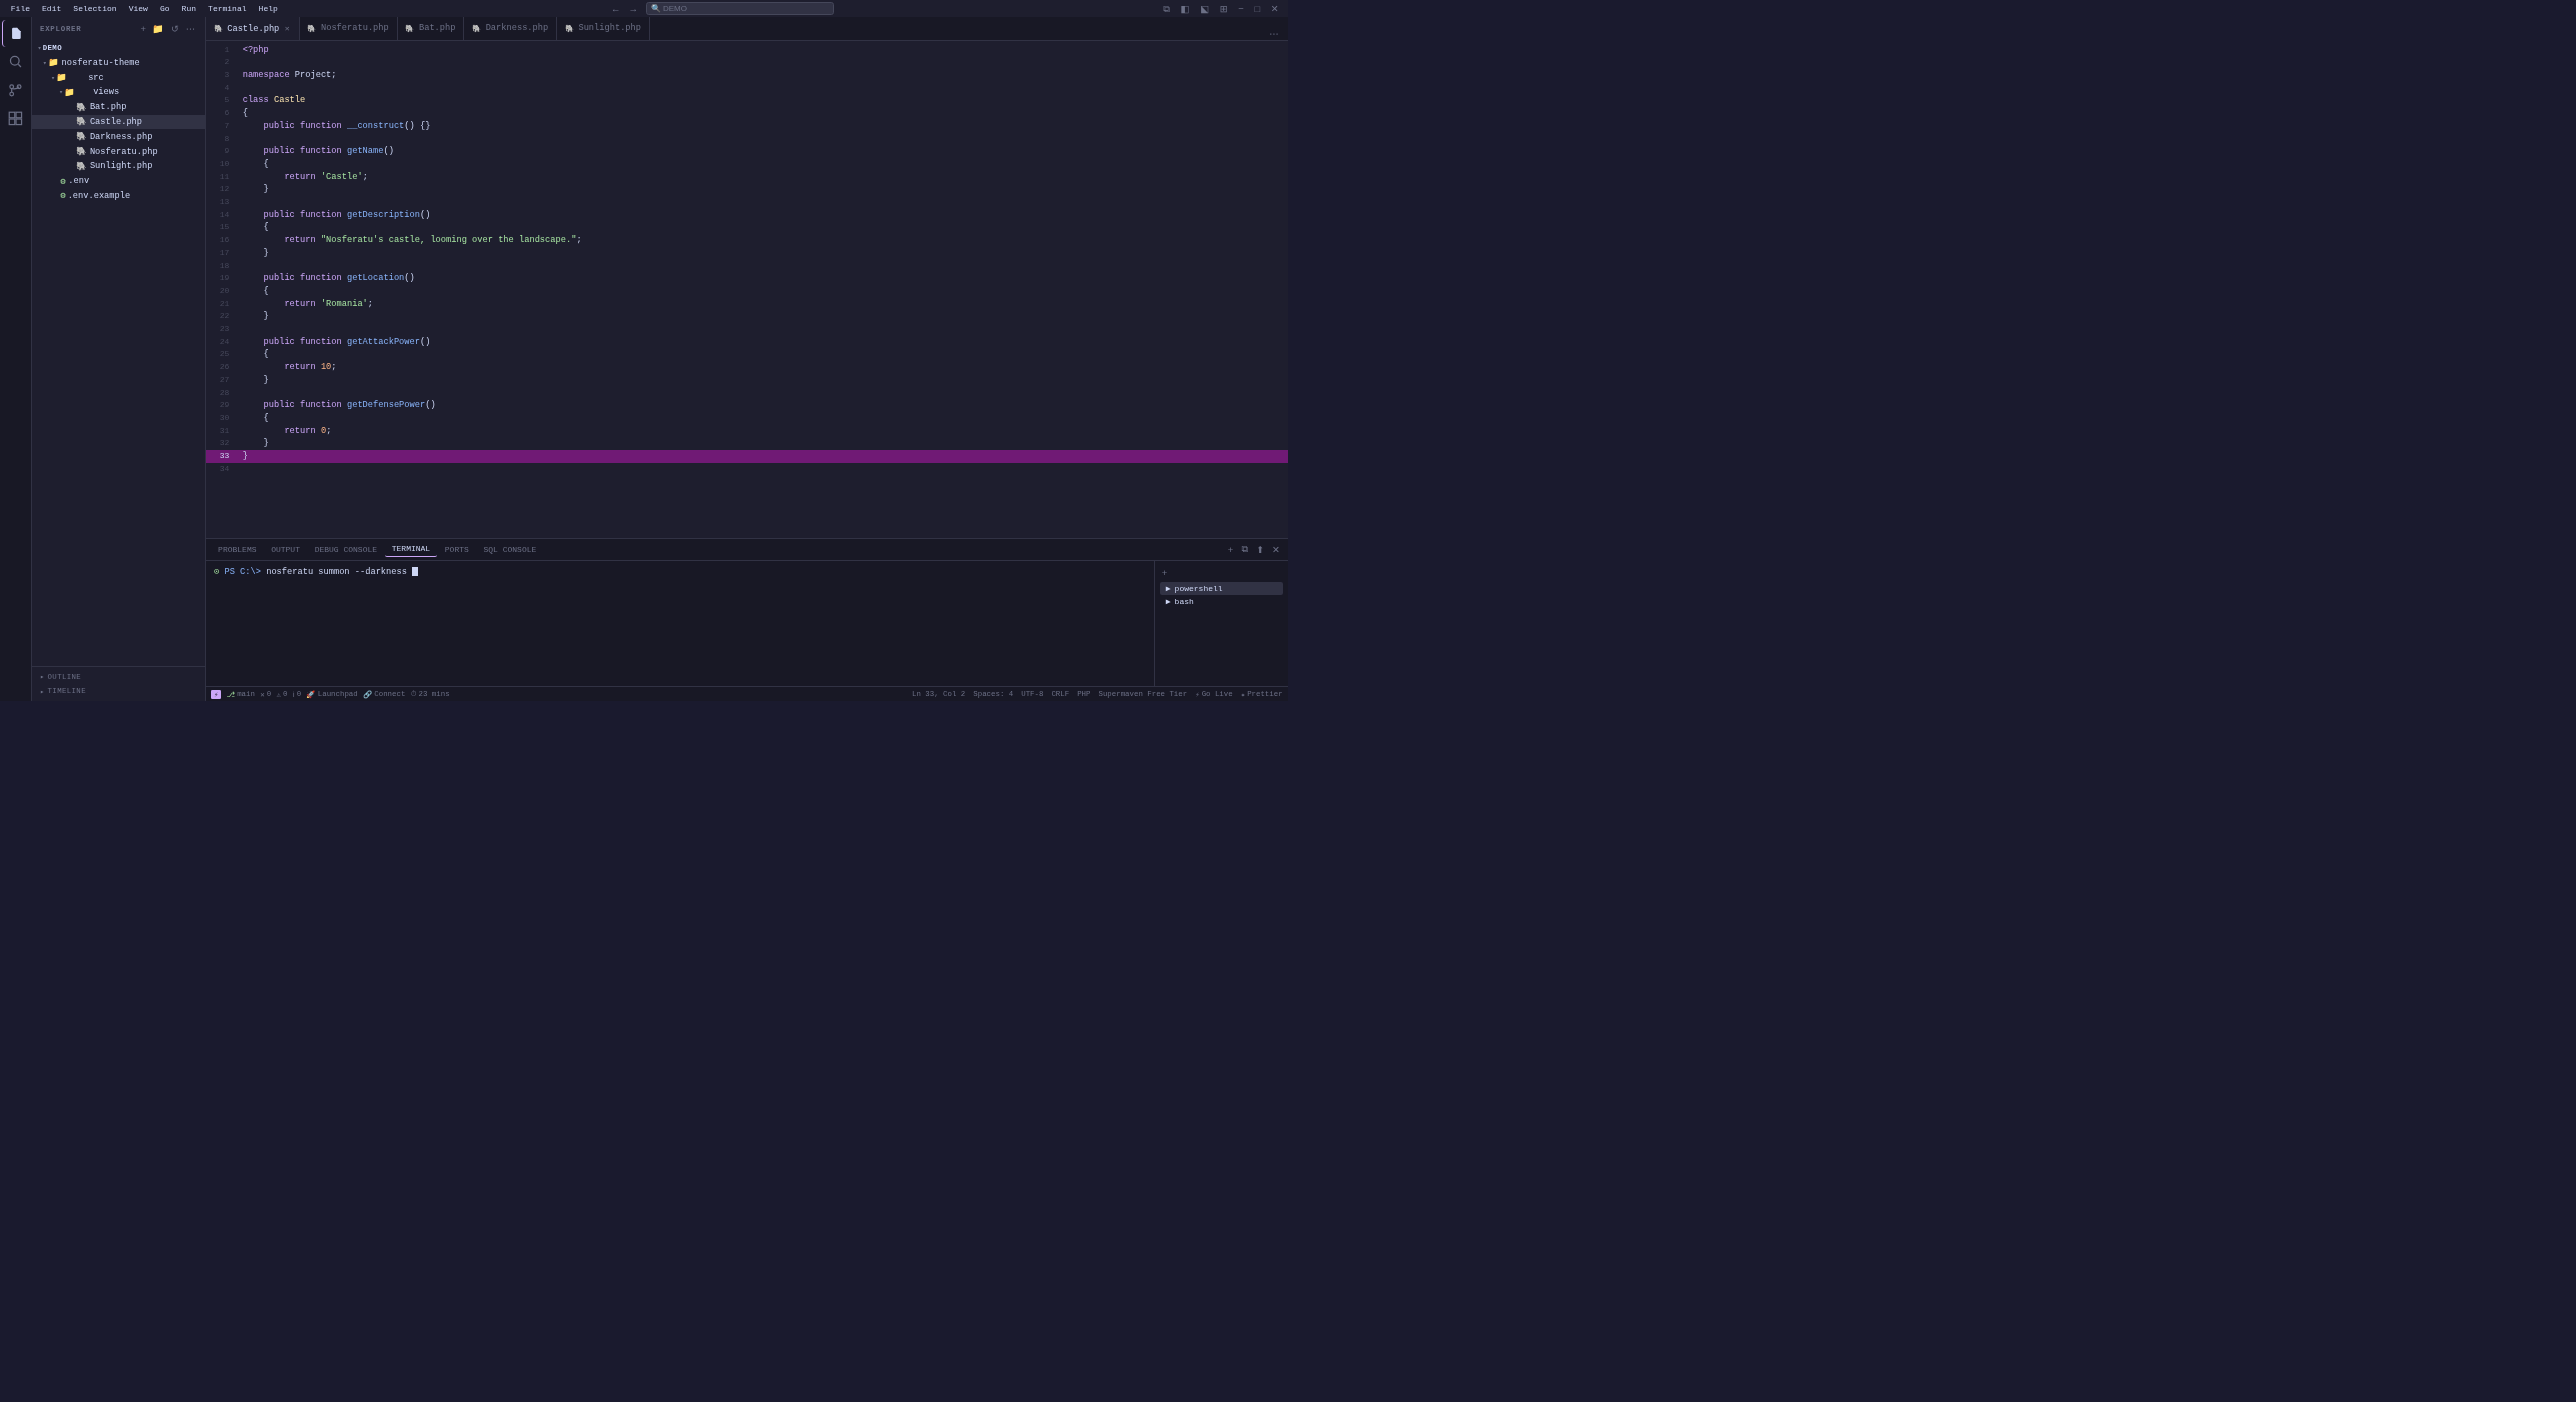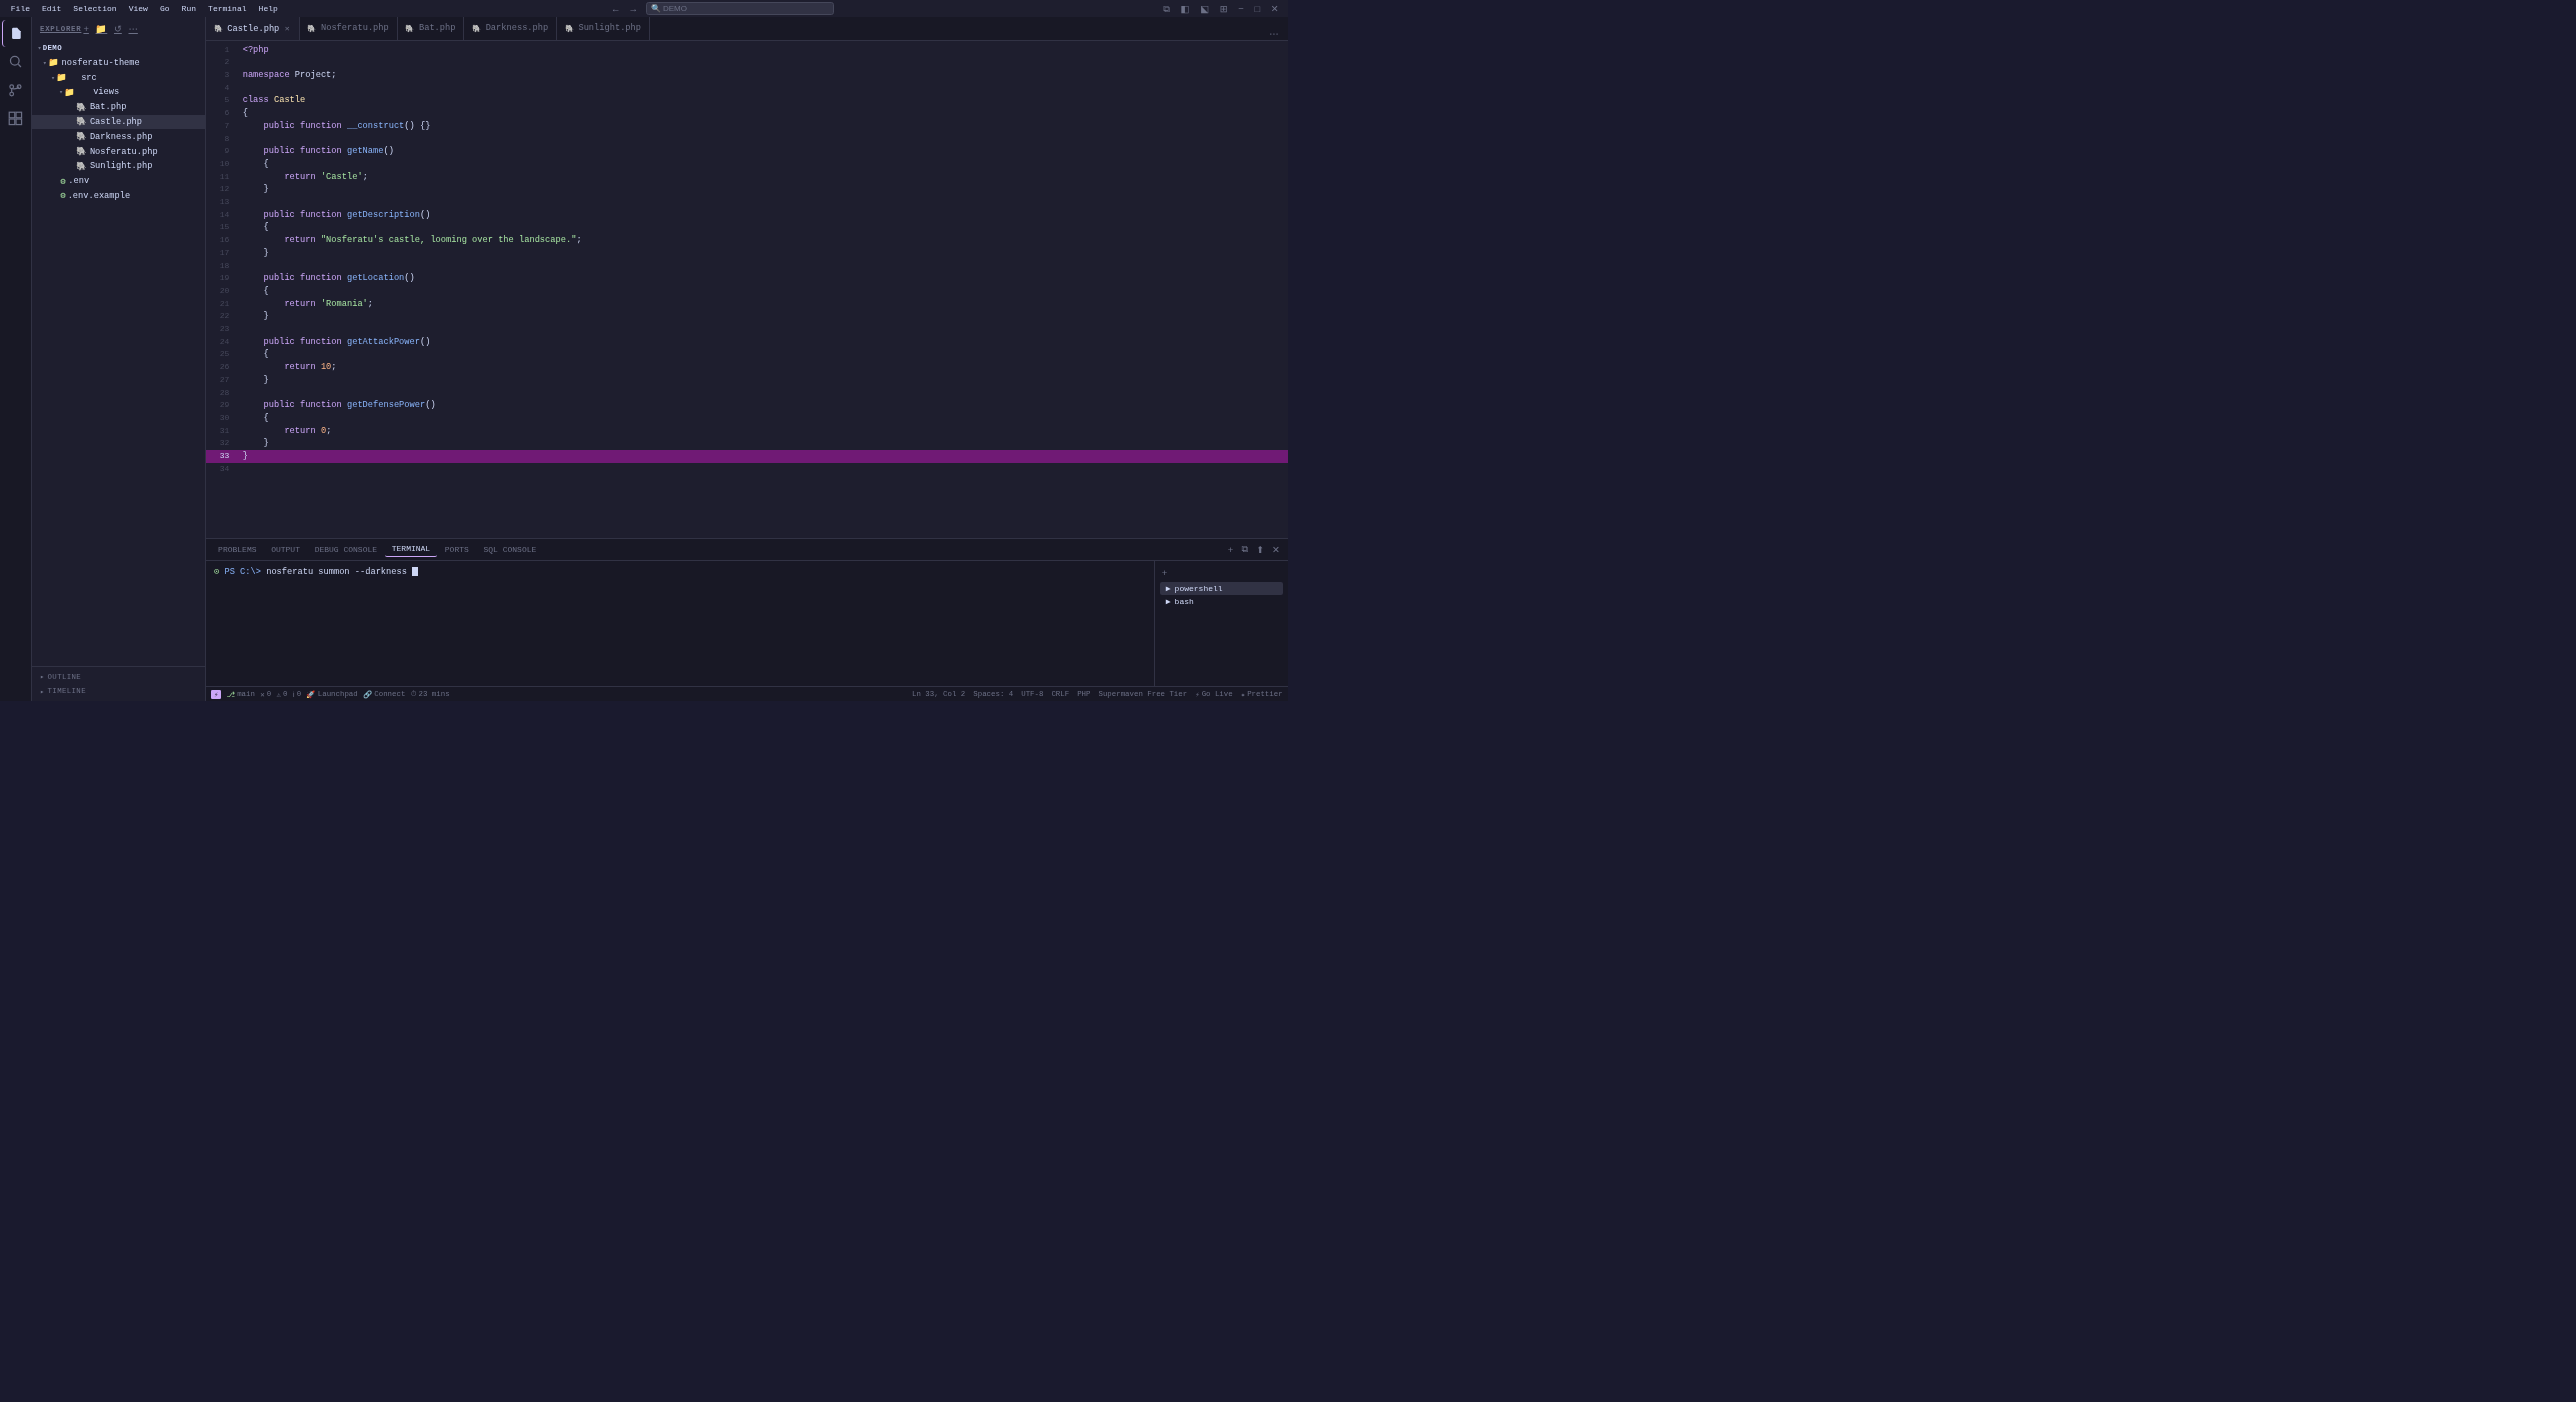--- a/index.html
+++ b/index.html
@@ -130,27 +130,27 @@
       background: #1e1e2e;
       display: flex;
       flex-direction: column;
       flex-shrink: 0;
       border-right: 0.7px solid #313244;
       overflow: hidden;
     }
     .sidebar-header {
       display: flex;
       align-items: center;
+      justify-content: space-between;
       padding: 5.4px 8px;
       color: #6c7086;
       font-size: 7.4px;
       text-transform: uppercase;
       letter-spacing: 0.1em;
       font-weight: 600;
-      text-decoration: underline;
     }
     .sidebar-header-actions {
       display: flex;
       gap: 2.7px;
     }
     .sidebar-action-btn {
       background: none;
       border: none;
       color: #6c7086;
       cursor: pointer;
@@ -488,21 +488,21 @@
       <span style="font-weight:600; font-size:7.4px; text-transform:uppercase; letter-spacing:0.05em;">DEMO</span>
     </div>
     <div class="tree-item indent-1">
       <span class="tree-arrow">▾</span>
       <span class="folder-color">📁</span>
       <span style="margin-left:2.7px;">nosferatu-theme</span>
     </div>
     <div class="tree-item indent-2">
       <span class="tree-arrow">▾</span>
       <span class="folder-color">📁</span>
-      <span style="margin-left:14px;">src</span>
+      <span style="margin-left:21px;">src</span>
     </div>
     <div class="tree-item indent-3">
       <span class="tree-arrow">▾</span>
       <span class="folder-color">📁</span>
       <span style="margin-left:18px;">views</span>
     </div>
     <div class="tree-item indent-4">
       <span style="width:9.4px;display:inline-block;"></span>
       <span class="file-php">🐘</span>
       <span style="margin-left:2.7px;">Bat.php</span>

